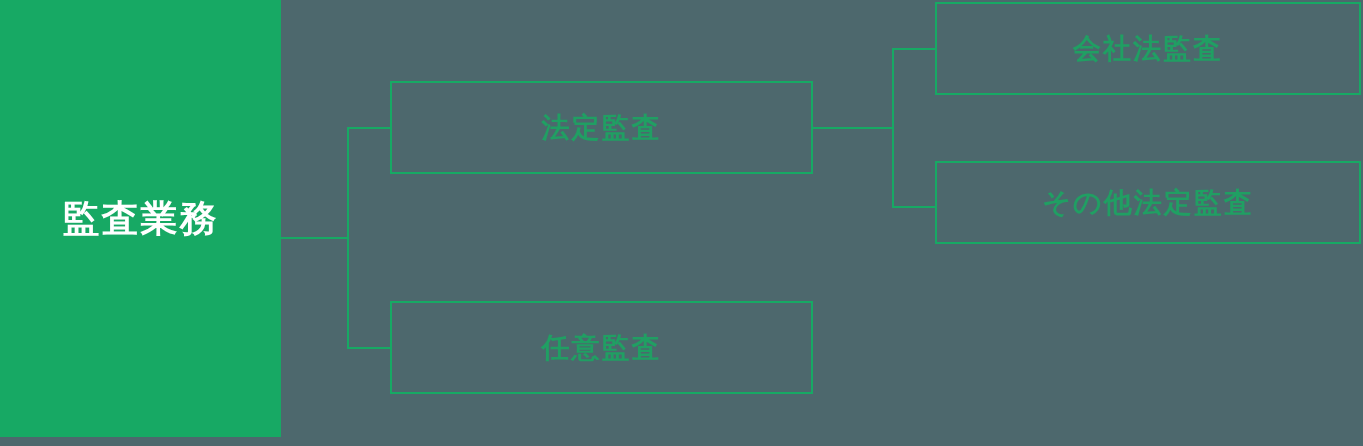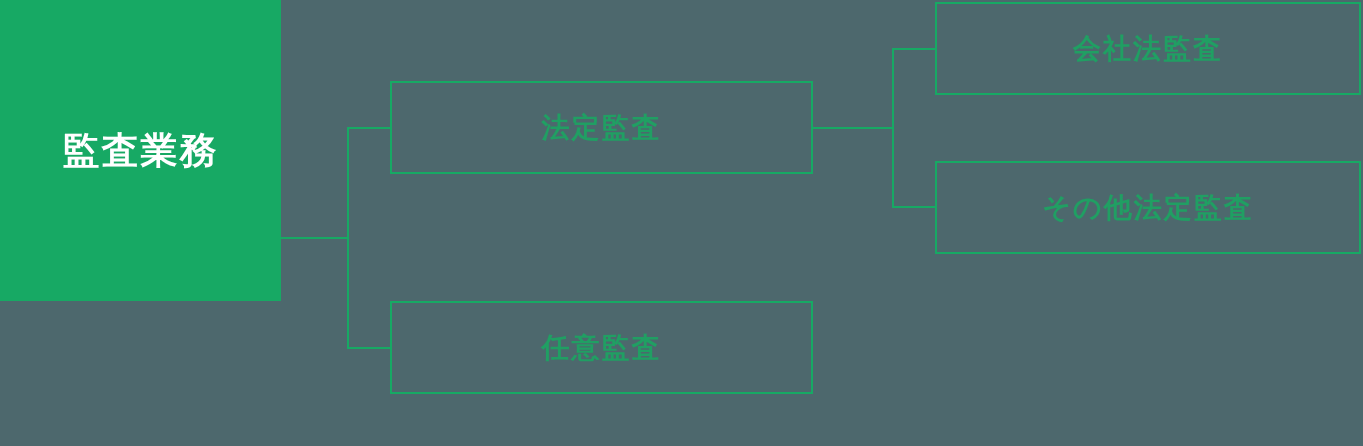--- a/index.html
+++ b/index.html
@@ -17,21 +17,21 @@
     position:relative;
     width:1363px;
     height:446px;
     background:var(--background);
     overflow:hidden;
   }
   
   .root-node{
     position:absolute;
     left:0; top:31;
-    width:281px; height:301px;
+    width:281px; height:437px;
     background:var(--accent-green);
     display:flex;
     align-items:center;
     justify-content:center;
   }
   .root-node .node-label{
     color:var(--root-text);
     font-size:37px;
     font-weight:bold;
     letter-spacing:2px;
@@ -51,21 +51,21 @@
   .node-box .node-label{
     color:var(--label-green);
     font-size:28px;
     font-weight:bold;
     letter-spacing:2px;
     white-space:nowrap;
   }
   .node-statutory{ left:390px; top:81px;  width:423px; height:93px; }
   .node-voluntary{ left:390px; top:301px; width:423px; height:93px; }
   .node-companies{ left:935px; top:2px;   width:426px; height:93px; }
-  .node-other    { left:935px; top:161px; width:426px; height:93px; }
+  .node-other    { left:935px; top:161px; width:426px; height:83px; }
   
   .connector{
     position:absolute;
     background:var(--accent-green);
   }
   .c-root-h { left:281px; top:237px; width:66px; height:2px; }
   .c-l1-v   { left:347px; top:127px; width:2px;  height:222px; }
   .c-l1-top { left:349px; top:127px; width:41px; height:2px; }
   .c-l1-bot { left:349px; top:347px; width:41px; height:2px; }
   .c-l2-h   { left:813px; top:127px; width:79px; height:2px; }

